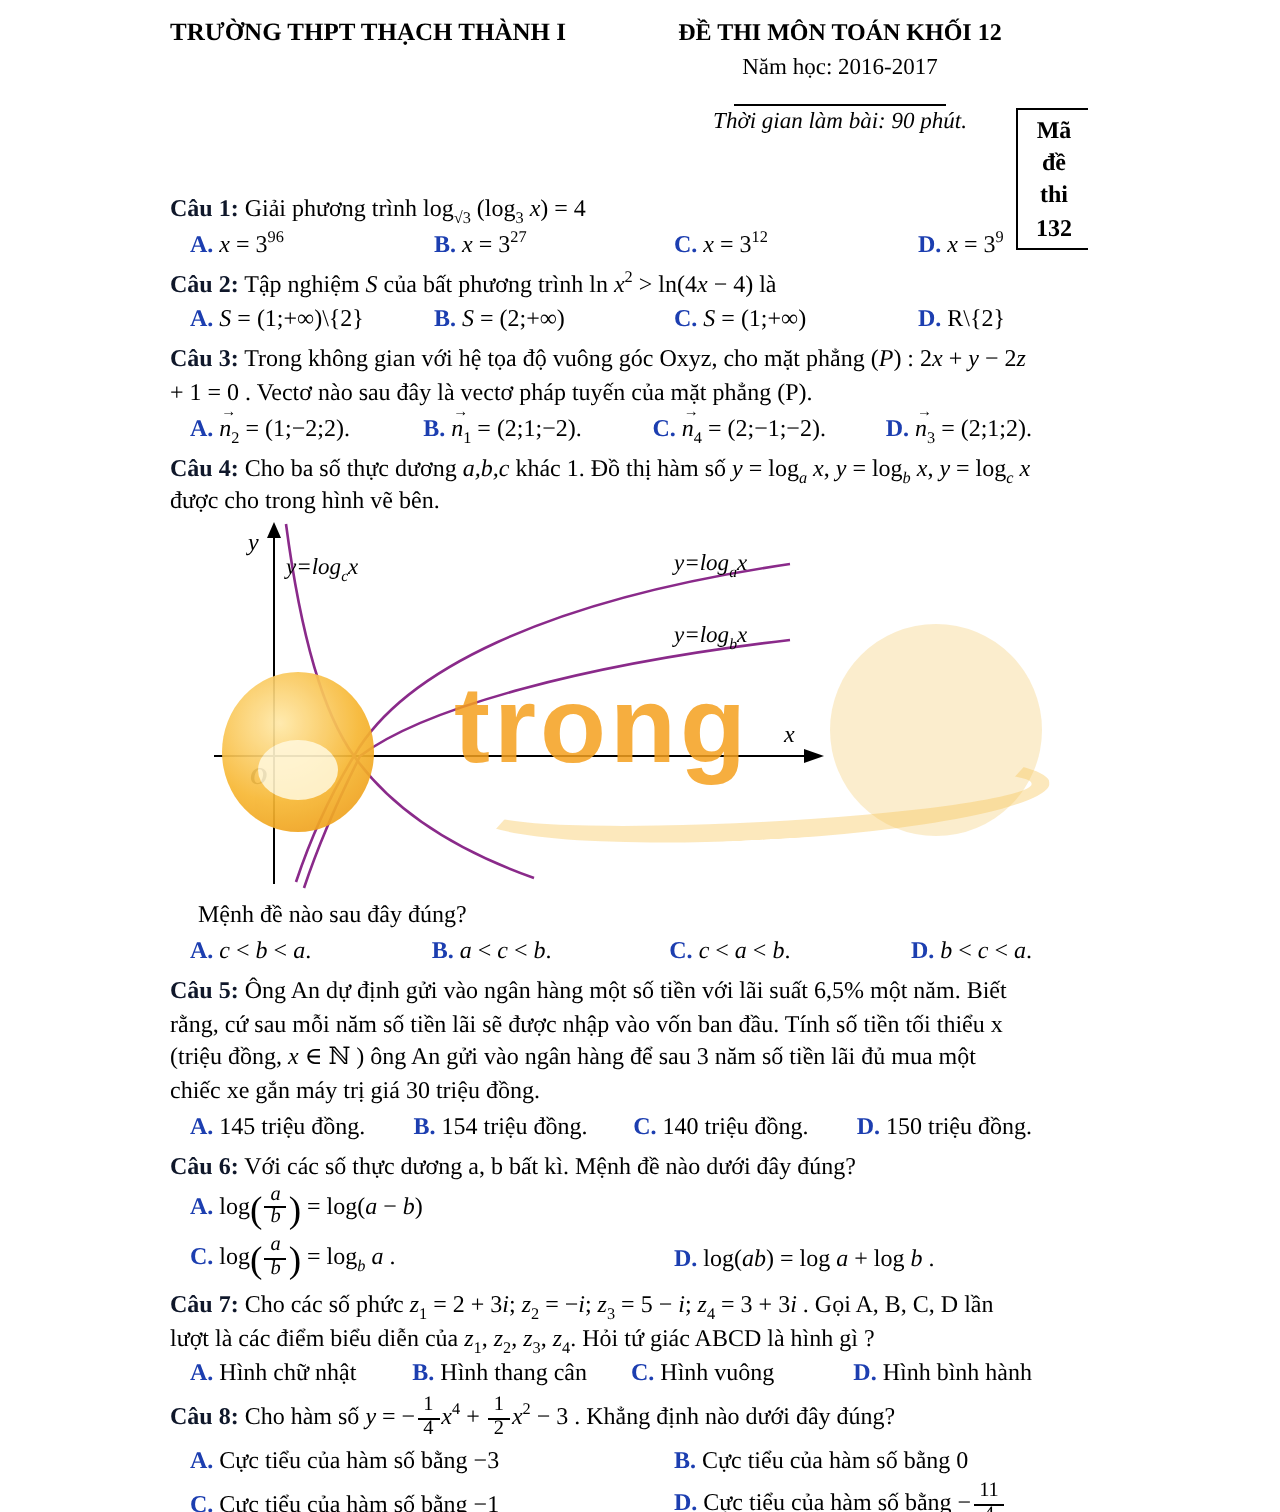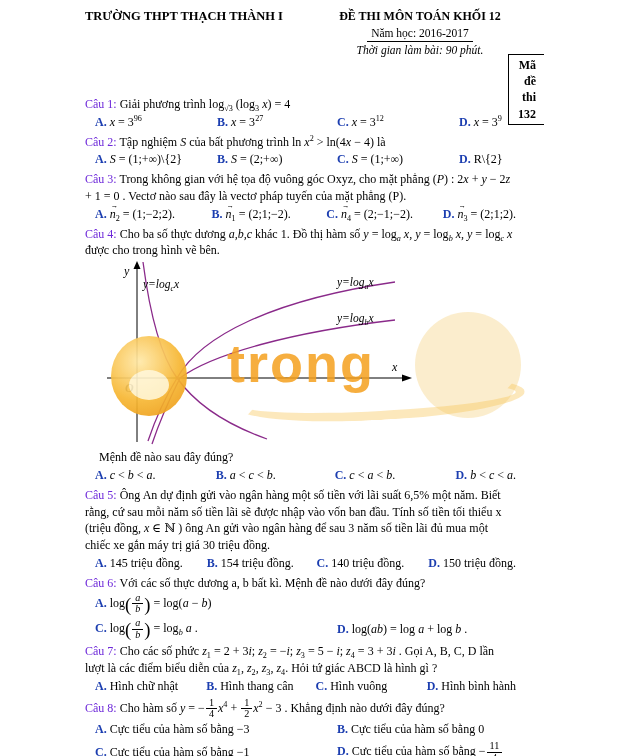--- a/index.html
+++ b/index.html
@@ -9,27 +9,27 @@
     background:#ffffff; color:#000;
     padding:8px 28px 4px 85px;
     font-family:"Liberation Serif","DejaVu Serif",serif;
     font-size:12px; line-height:1.4;
   }
   
   .header { position:relative; height:88px; }
   .school { font-weight:bold; font-size:12.5px; }
   .title-block { position:absolute; left:200px; top:0; width:270px; text-align:center; }
   .exam-title { font-weight:bold; font-size:12px; }
-  .school-year { font-size:11.5px; display:inline-block; border-bottom:1px solid #000; padding:0 4px 0; }
+  .school-year { font-size:11.5px; display:inline-block; border-bottom:1px solid #000; padding:0 4px 10px; }
   .duration { font-style:italic; font-size:11.5px; }
   .code-box { position:absolute; left:423px; top:46px; border:1px solid #000;
-              padding:2px 9px; text-align:right; font-weight:bold; font-size:12px; line-height:1.35; }
+              padding:2px 9px; text-align:center; font-weight:bold; font-size:12px; line-height:1.35; }
   
   .question { margin-bottom:2px; }
-  .qlabel { color:#6d28d9; font-weight:normal; }
+  .qlabel { color:#0f172a; font-weight:bold; }
   .stem { margin-bottom:1px; }
   .prompt { padding-left:14px; }
   .opts { display:flex; align-items:center; padding-left:10px; margin:1px 0 3px; }
   .opt { white-space:nowrap; }
   .cols4 > .opt:nth-child(1) { width:122px; }
   .cols4 > .opt:nth-child(2) { width:120px; }
   .cols4 > .opt:nth-child(3) { width:122px; }
   .cols4 > .opt:nth-child(4) { flex:1; }
   .cols2 > .opt:nth-child(1) { width:242px; }
   .cols2 > .opt:nth-child(2) { flex:1; }

